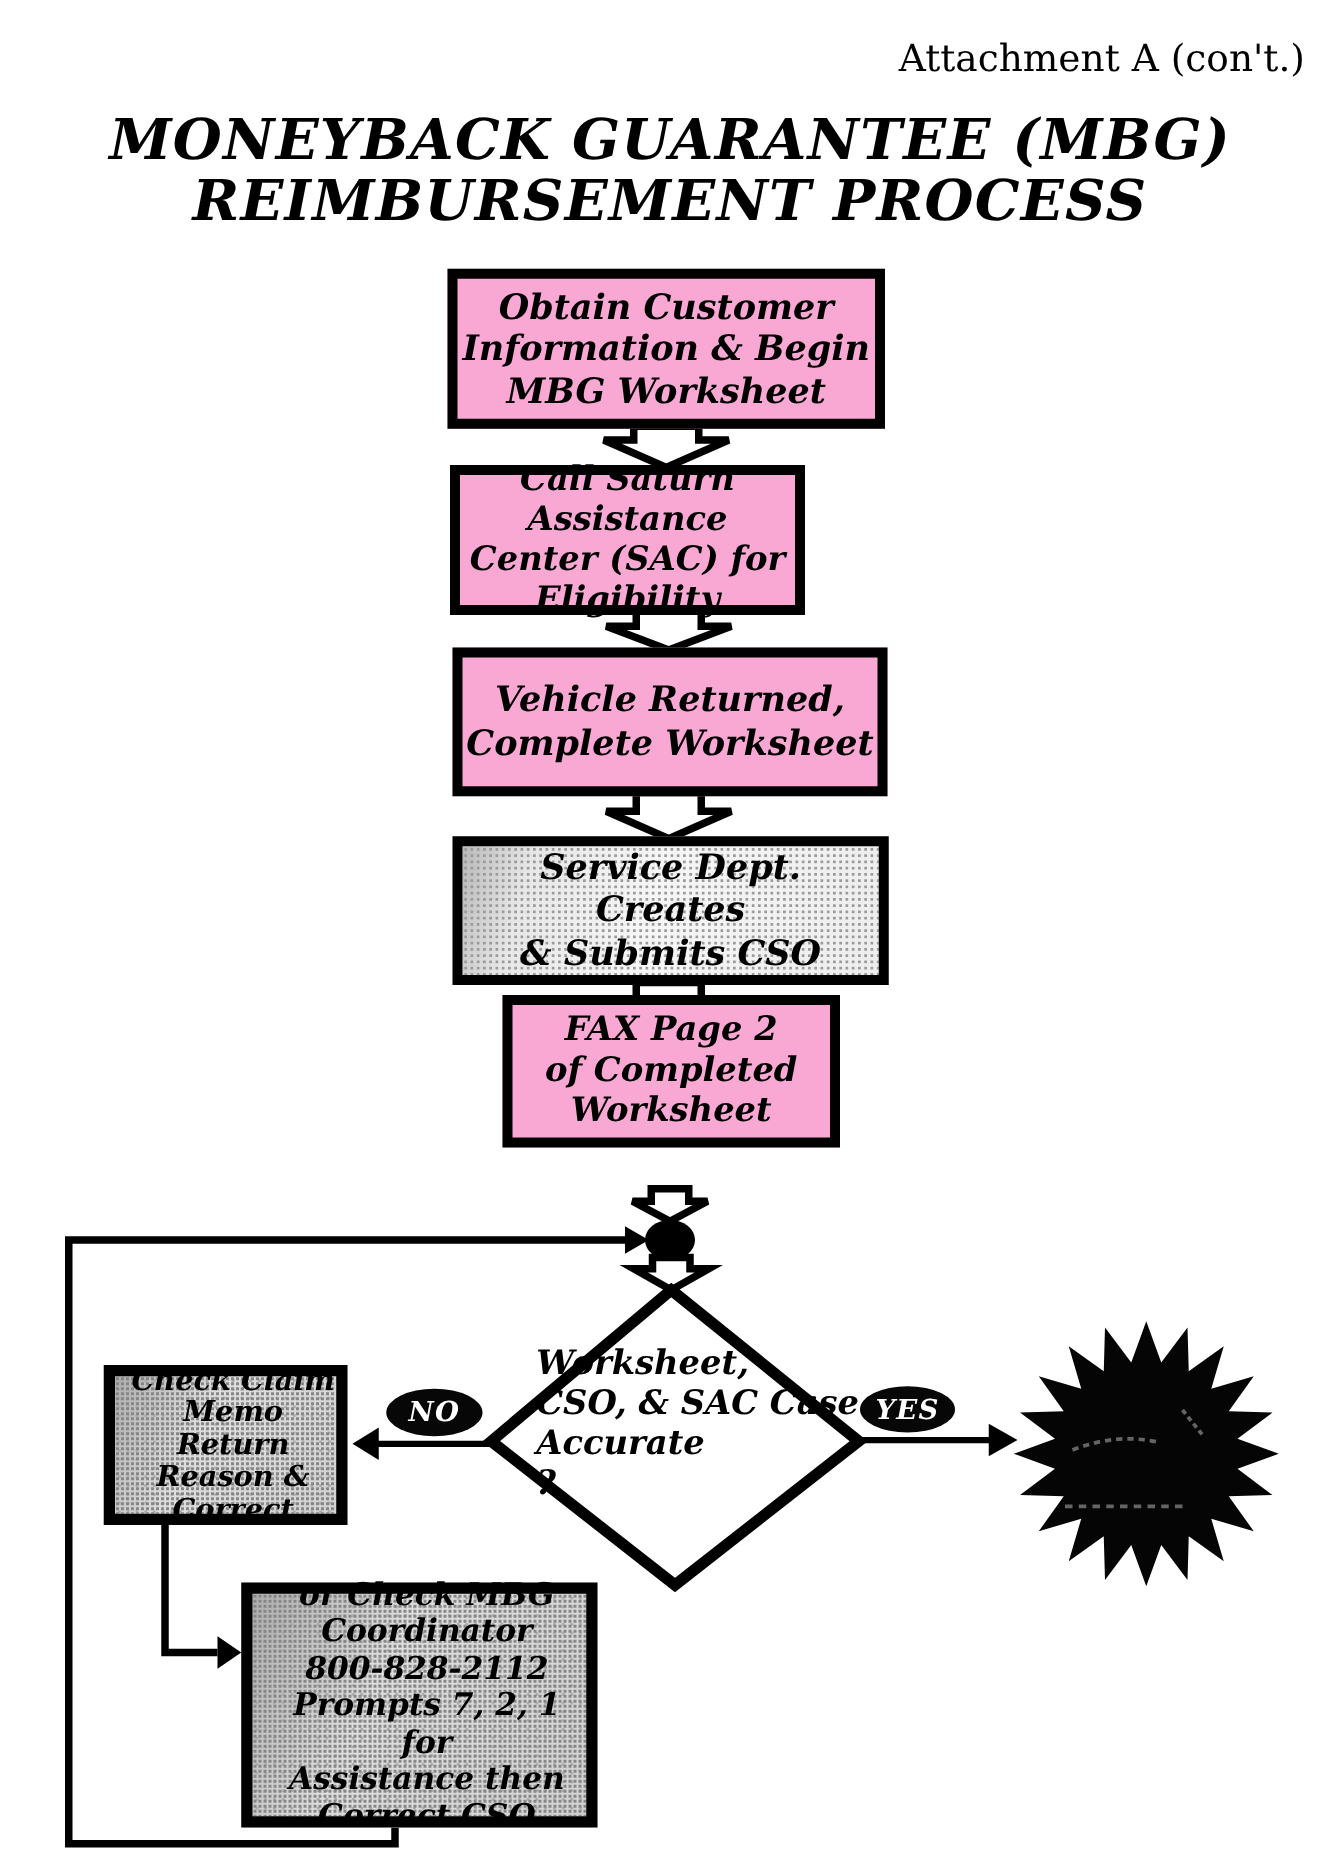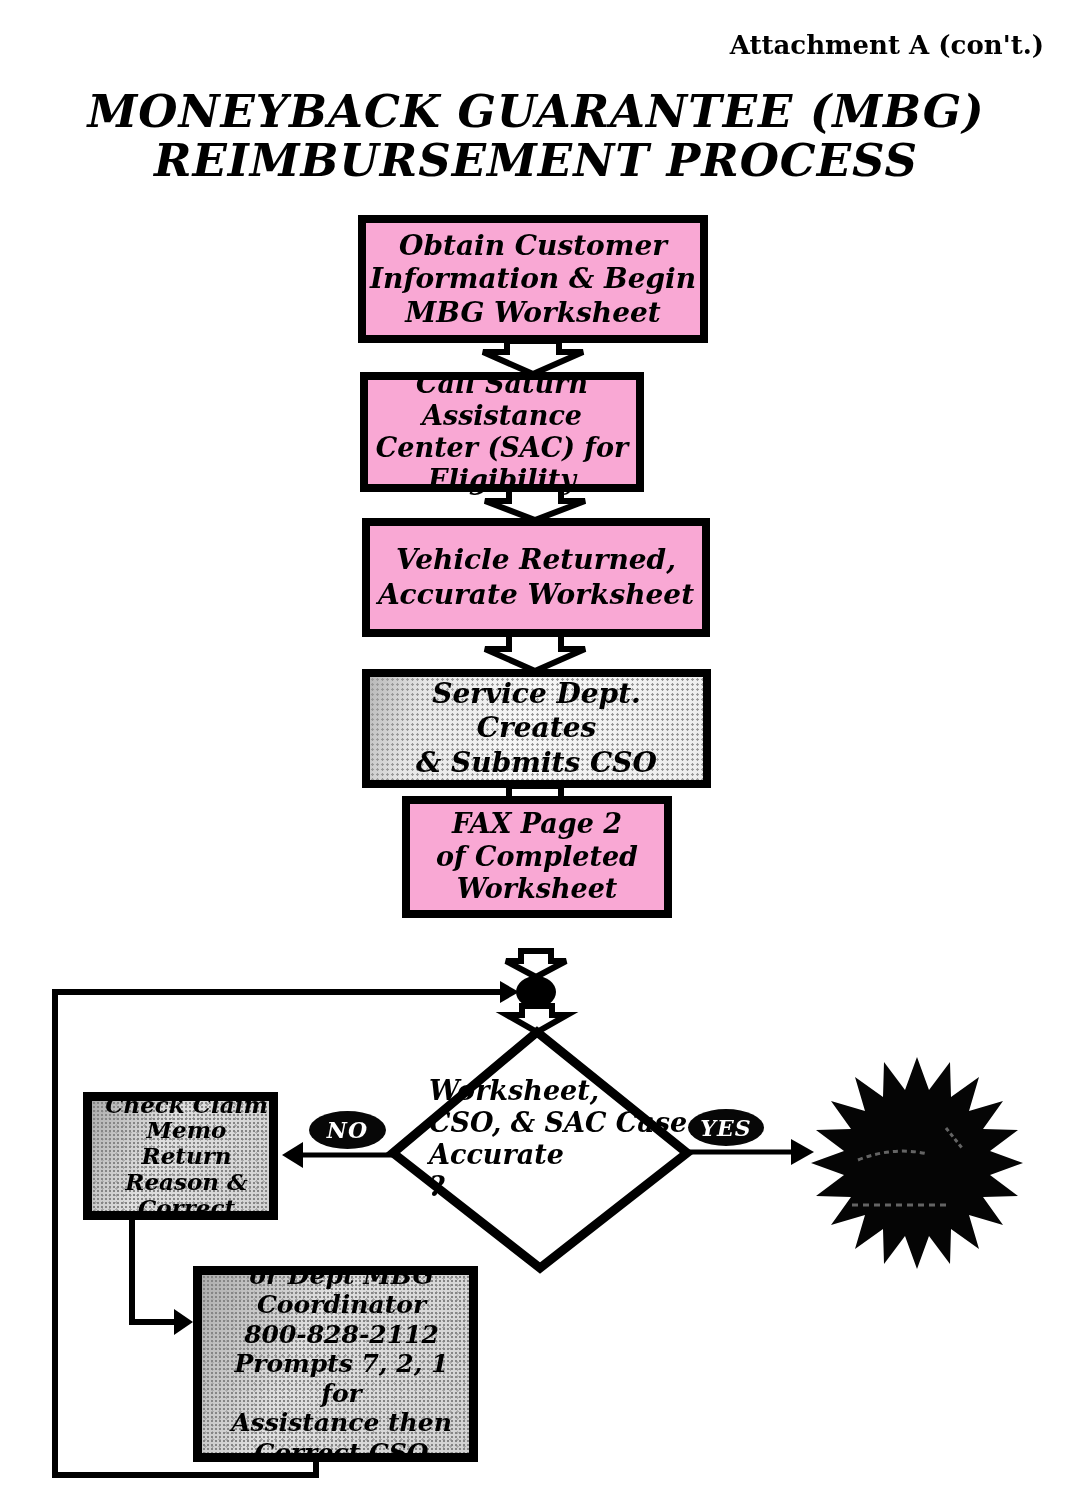--- a/index.html
+++ b/index.html
@@ -7,21 +7,21 @@
     position:relative;
     width:1072px;height:1488px;
     background:#ffffff;
     overflow:hidden;
     font-family:"DejaVu Serif", serif;
     color:#000;
   }
   #connectors{position:absolute;left:0;top:0;width:1072px;height:1488px;}
   .note{
     position:absolute;top:30px;right:28px;
-    font-size:26px;font-weight:700;font-style:normal;
+    font-size:30px;font-weight:400;font-style:normal;
     font-family:"DejaVu Serif", serif;
   }
   .title{
     position:absolute;top:88px;left:20px;right:20px;
     text-align:center;
     font-size:45px;line-height:1.08;
     font-weight:700;font-style:italic;
     letter-spacing:1px;
     white-space:pre-line;
   }
@@ -121,21 +121,21 @@
 Information &amp; Begin
 MBG Worksheet</div>
   </div>
   <div class="box" id="box2">
     <div class="pre">Call Saturn Assistance
 Center (SAC) for
 Eligibility</div>
   </div>
   <div class="box" id="box3">
     <div class="pre">Vehicle Returned,
-Accurate Worksheet</div>
+Complete Worksheet</div>
   </div>
   <div class="box shade-light" id="box4">
     <div class="pre">Service Dept. Creates
 &amp; Submits CSO</div>
   </div>
   <div class="box" id="box5">
     <div class="pre">FAX Page 2
 of Completed
 Worksheet</div>
   </div>
@@ -152,21 +152,21 @@
   </div>
 
   <div class="box shade-heavy" id="boxNo">
     <div class="pre">Check Claim
 Memo Return
 Reason &amp;
 Correct</div>
   </div>
   <div class="box shade-heavy" id="boxOr">
     <div class="inner">
-      <span class="u">or</span><span> Dept MBG</span>
+      <span class="u">or</span><span> Check MBG</span>
       <div class="pre">Coordinator
 800-828-2112
 Prompts 7, 2, 1 for
 Assistance then
 Correct CSO</div>
     </div>
   </div>
 
 </div>
 

